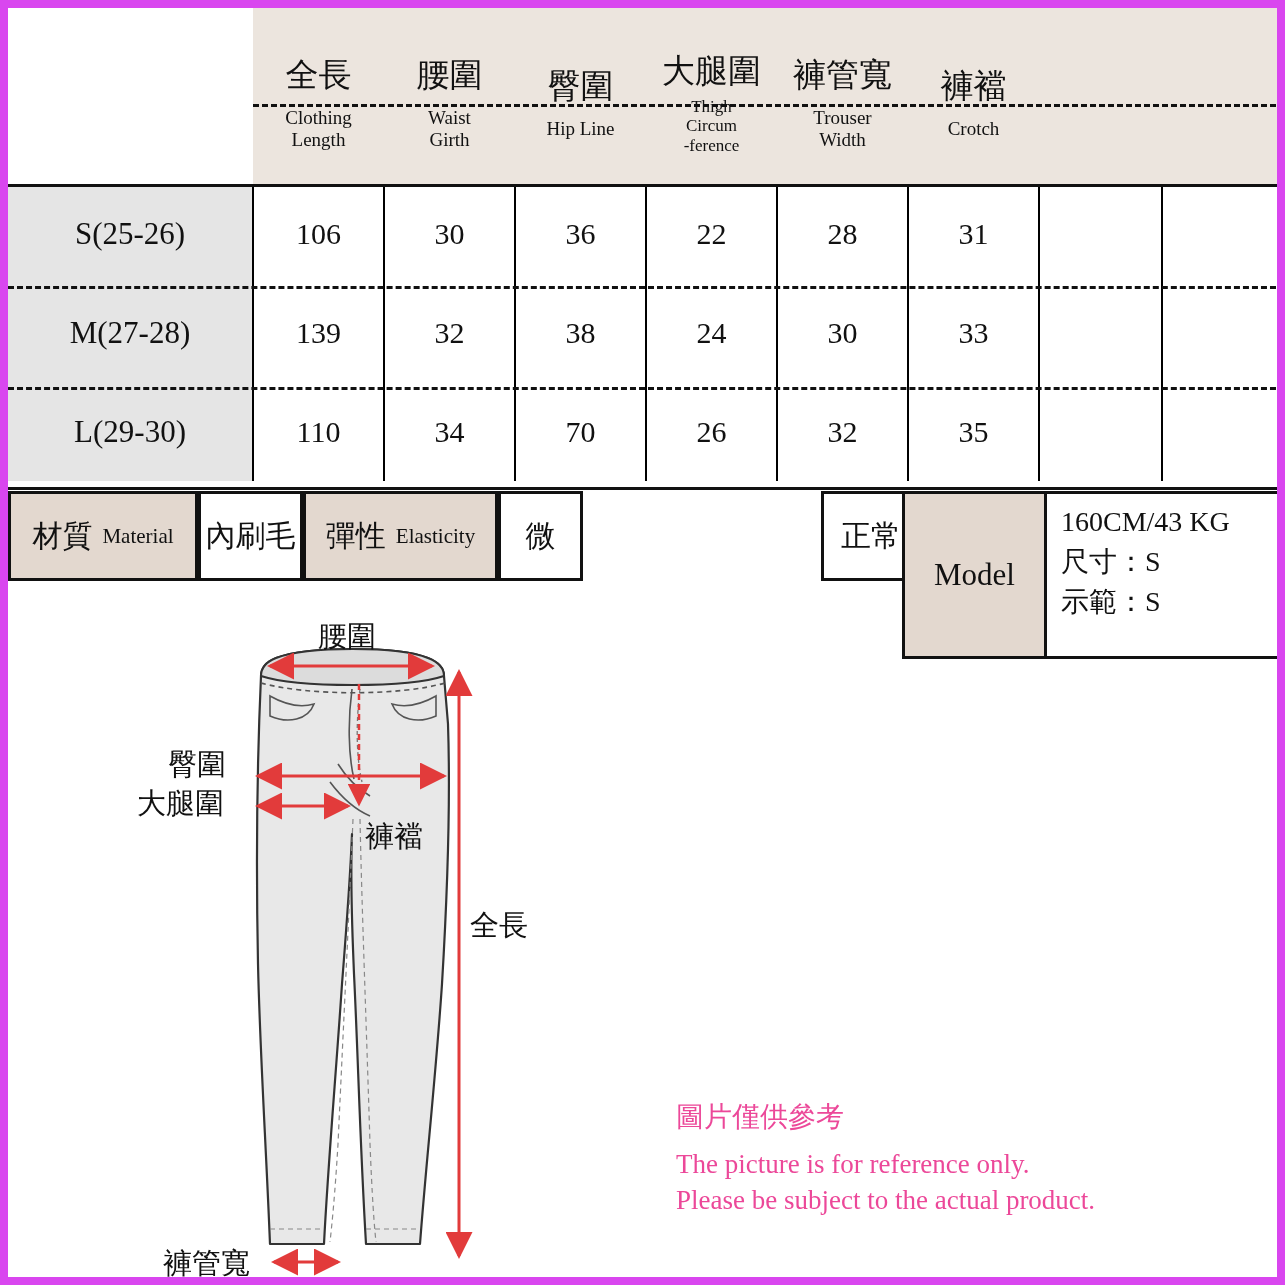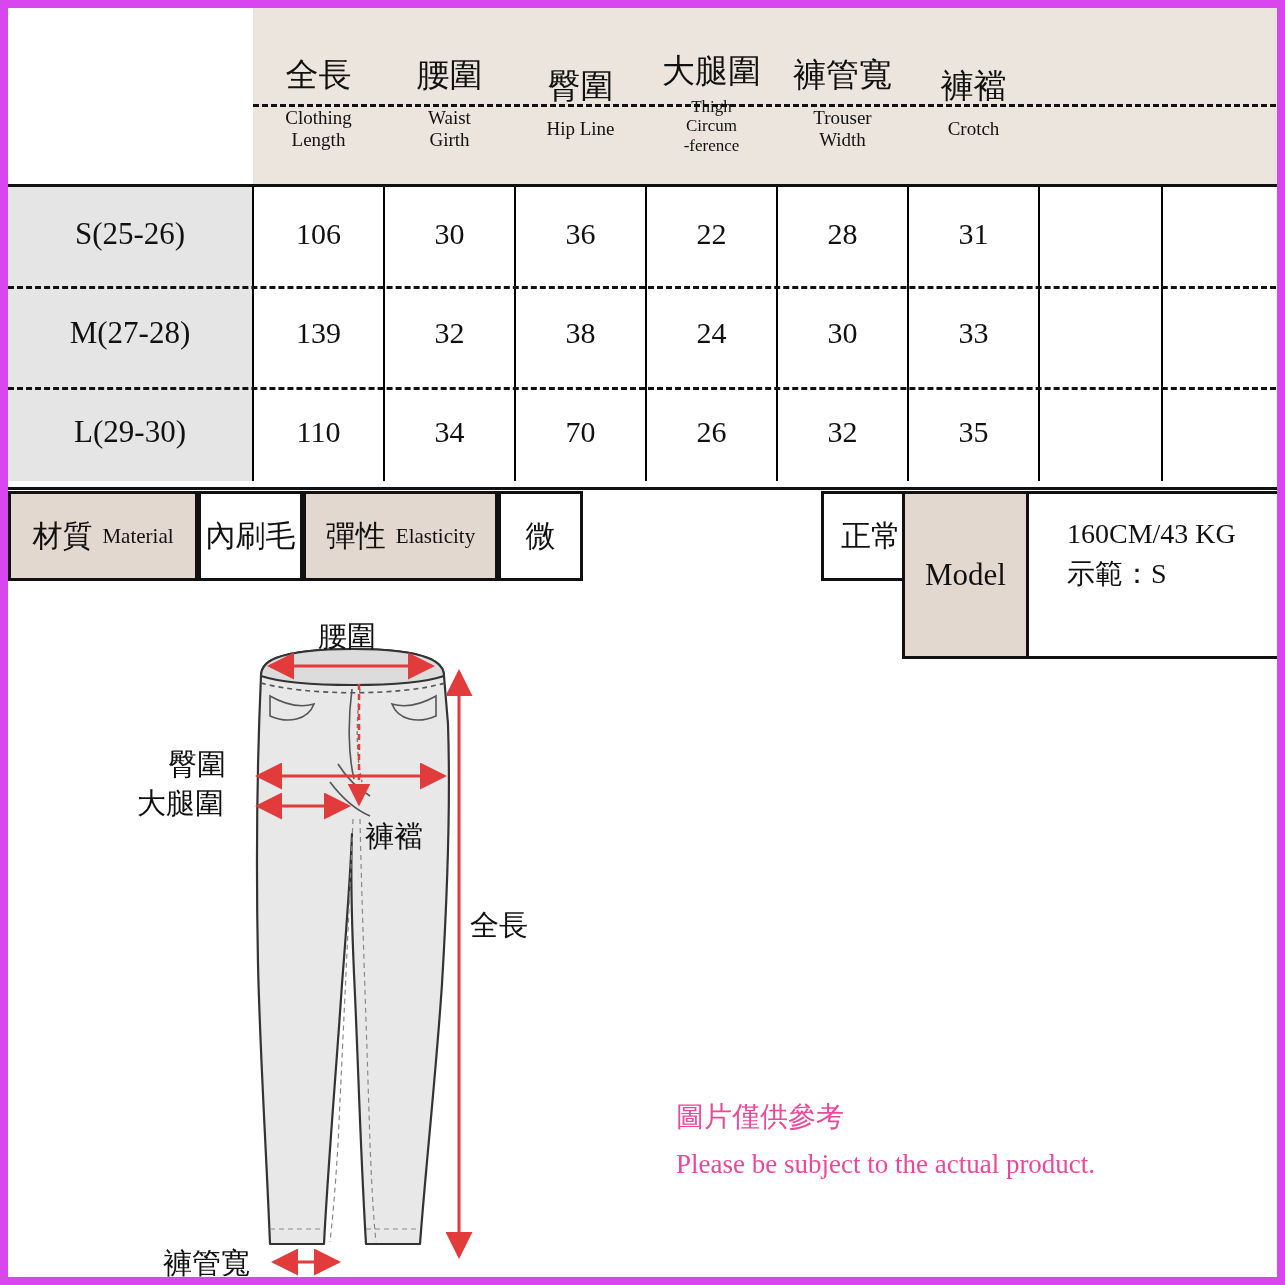--- a/index.html
+++ b/index.html
@@ -130,35 +130,34 @@
     position: absolute;
     left: 894px;
     top: 483px;
     width: 383px;
     height: 168px;
     box-sizing: border-box;
     border: 3px solid #111;
     display: flex;
   }
   .model-label {
-    width: 124px;
+    width: 142px;
     background: #e3d8cf;
     border-right: 3px solid #111;
     display: flex;
     align-items: center;
     justify-content: center;
     font-size: 31px;
     color: #111;
     box-sizing: border-box;
   }
   .model-info {
     flex: 1;
-    padding: 20px 0 0 14px;
-    box-sizing: border-box;
-    margin-left: 24px;
+    padding: 8px 0 0 14px;
+    box-sizing: border-box;
   }
   .model-info div {
     font-size: 28px;
     color: #111;
     line-height: 1.42;
   }
 
   
   .diagram {
     position: absolute;
@@ -288,20 +287,21 @@
     </div>
     <div class="mat-cell" style="left:813px; width:100px;">
       <span class="mat-val">正常</span>
     </div>
   </div>
 
   <div class="model-box">
     <div class="model-label">Model</div>
     <div class="model-info">
       <div>160CM/43 KG</div>
+      <div>尺寸：S</div>
       <div>示範：S</div>
     </div>
   </div>
 
   <div class="diagram">
     <svg width="1277" height="701" viewBox="0 0 1277 701">
 
       <g fill="#e8e8e8" stroke="#333" stroke-width="2.2" stroke-linejoin="round">
         <path d="M253 92
                  C 253 84, 258 78, 268 74
@@ -364,16 +364,17 @@
     <div class="diag-label" style="left:310px; top:33px;">腰圍</div>
     <div class="diag-label" style="left:160px; top:161px;">臀圍</div>
     <div class="diag-label" style="left:129px; top:200px;">大腿圍</div>
     <div class="diag-label" style="left:357px; top:233px;">褲襠</div>
     <div class="diag-label" style="left:462px; top:322px;">全長</div>
     <div class="diag-label" style="left:155px; top:660px;">褲管寬</div>
   </div>
 
   <div class="disclaimer">
     <div class="zh">圖片僅供參考</div>
+    <div class="en">The picture is for reference only.</div>
     <div class="en">Please be subject to the actual product.</div>
   </div>
 
 </div>
 
 </body></html>

